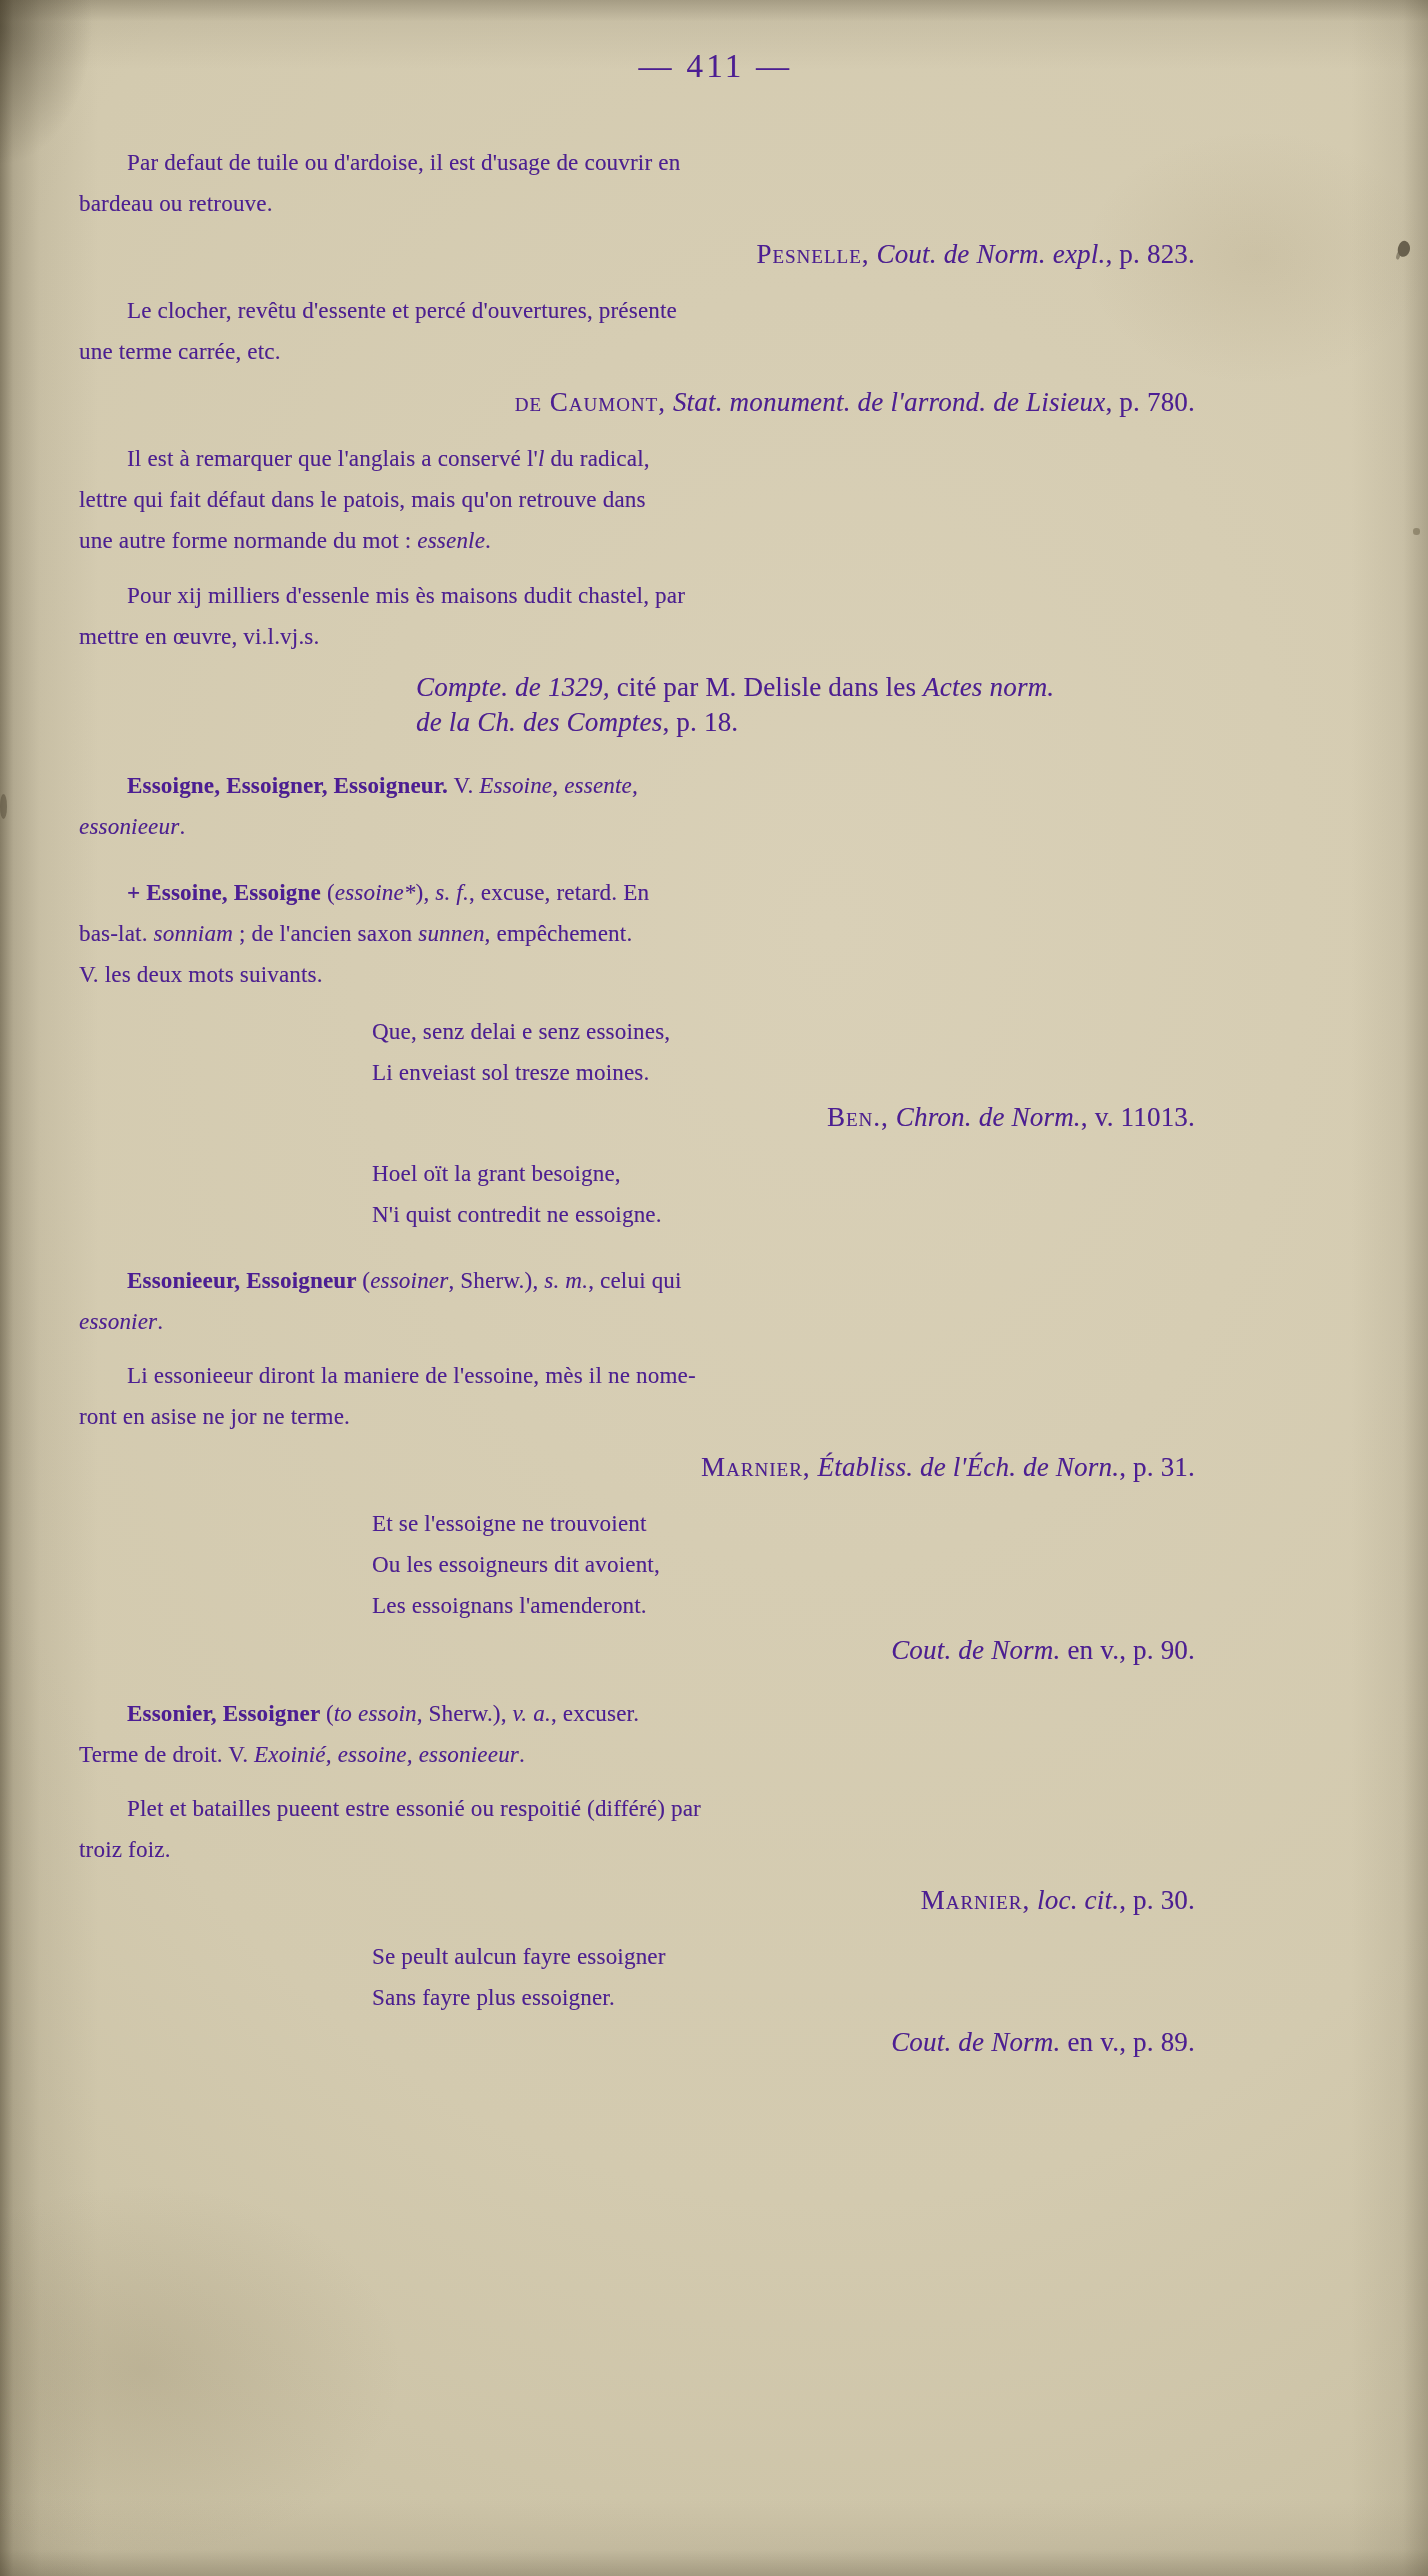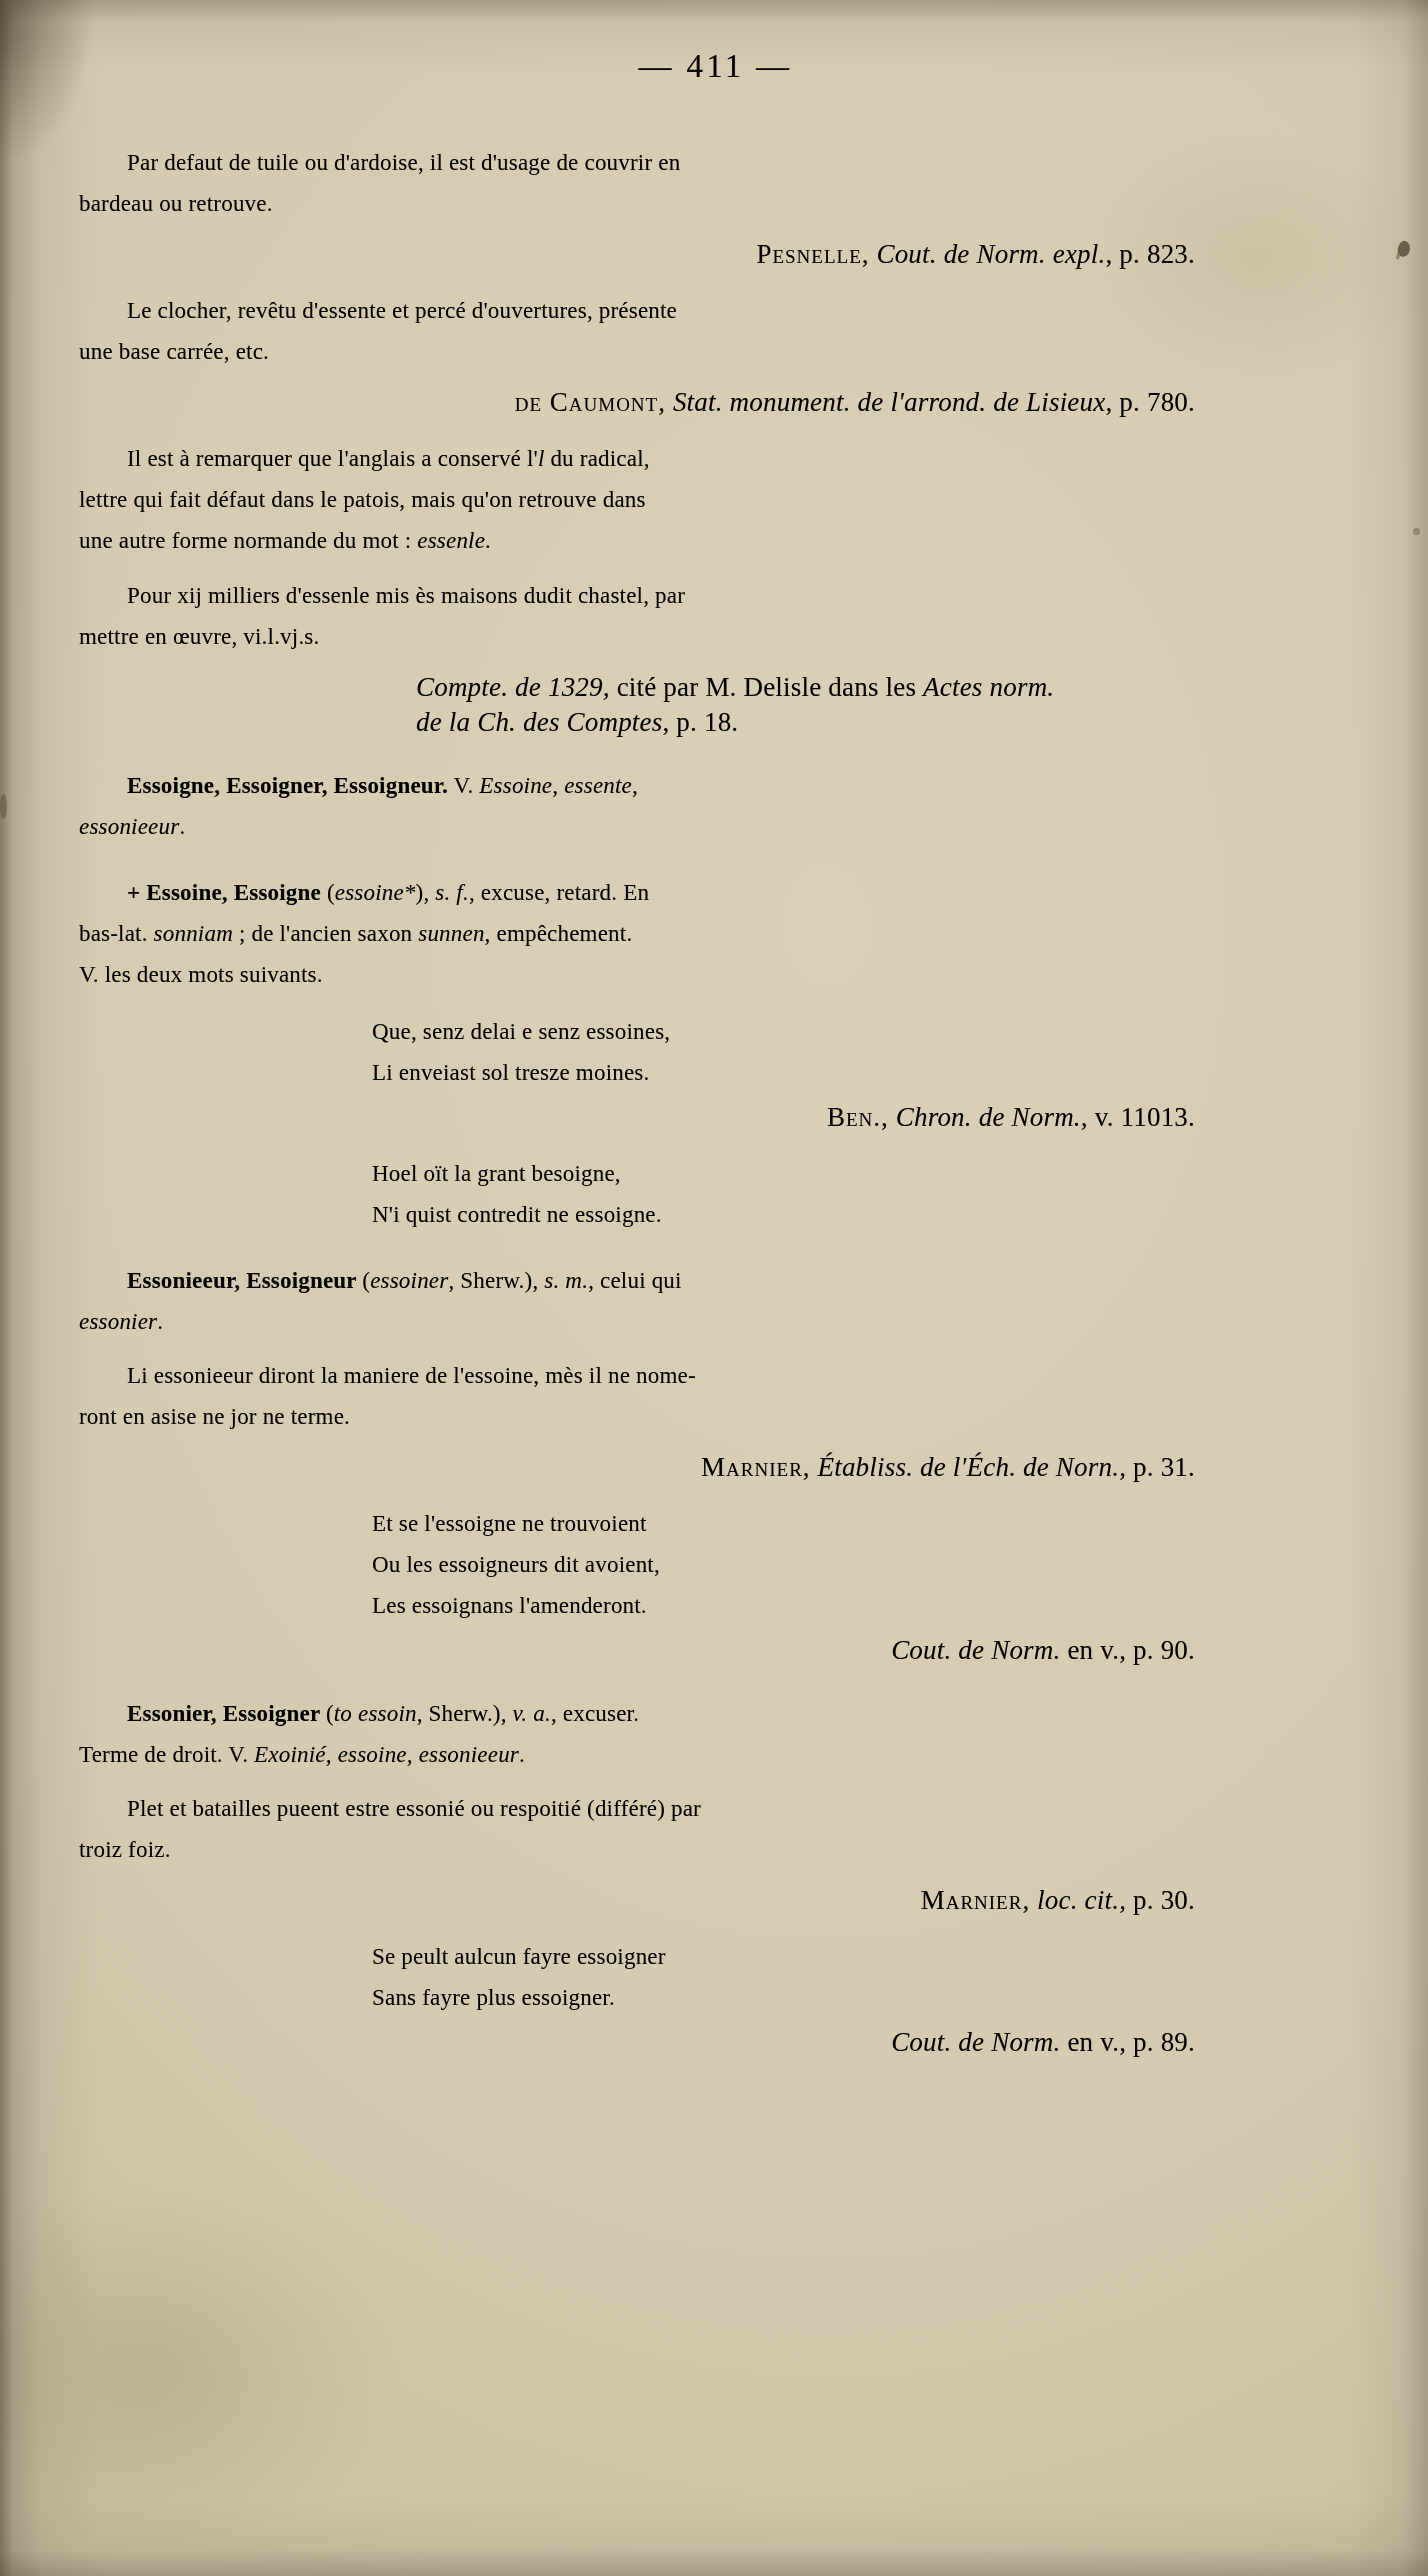--- a/index.html
+++ b/index.html
@@ -22,21 +22,21 @@
       linear-gradient(270deg, rgba(56,47,28,0.26) 0px, rgba(56,47,28,0.08) 25px, rgba(0,0,0,0) 78px),
       linear-gradient(180deg, rgba(56,47,28,0.30) 0px, rgba(56,47,28,0.08) 21.5px, rgba(0,0,0,0) 70px),
       linear-gradient(0deg, rgba(56,47,28,0.28) 0px, rgba(56,47,28,0.07) 26.4px, rgba(0,0,0,0) 78px),
       radial-gradient(120% 90% at 58% 36%, #d9d0b7 0%, #d3caaf 55%, #c8bfa2 85%, #baaf92 100%);
   }
   .content {
     position: absolute;
     left: 79px;
     right: 76px;
     top: 48px;
-    color: #000000;
+    color: #4c1d95;
     letter-spacing: 0.2px;
     text-shadow: 0.2px 0.3px 0.6px rgba(44,38,25,0.30);
   }
   .pagehead {
     text-align: center;
     font-size: 33px;
     line-height: 36px;
     letter-spacing: 3.3px;
     margin: 0 0 58px 0;
   }
@@ -81,21 +81,21 @@
   <div>
       <div class="blk para">
         <div class="line ind"><span>Par defaut de tuile ou d'ardoise, il est d'usage de couvrir en</span></div>
         <div class="line"><span>bardeau ou retrouve.</span></div>
       </div>
       <div class="blk cite">
         <div class="line"><span class="sc">Pesnelle,</span><span class="it"> Cout. de Norm. expl.</span><span>, p. 823.</span></div>
       </div>
       <div class="blk para">
         <div class="line ind"><span>Le clocher, revêtu d'essente et percé d'ouvertures, présente</span></div>
-        <div class="line"><span>une base carrée, etc.</span></div>
+        <div class="line"><span>une terme carrée, etc.</span></div>
       </div>
       <div class="blk cite">
         <div class="line"><span class="sc">de Caumont,</span><span class="it"> Stat. monument. de l'arrond. de Lisieux</span><span>, p. 780.</span></div>
       </div>
       <div class="blk para">
         <div class="line ind"><span>Il est à remarquer que l'anglais a conservé l'</span><span class="it">l</span><span> du radical,</span></div>
         <div class="line"><span>lettre qui fait défaut dans le patois, mais qu'on retrouve dans</span></div>
         <div class="line"><span>une autre forme normande du mot : </span><span class="it">essenle</span><span>.</span></div>
       </div>
       <div class="blk para">

